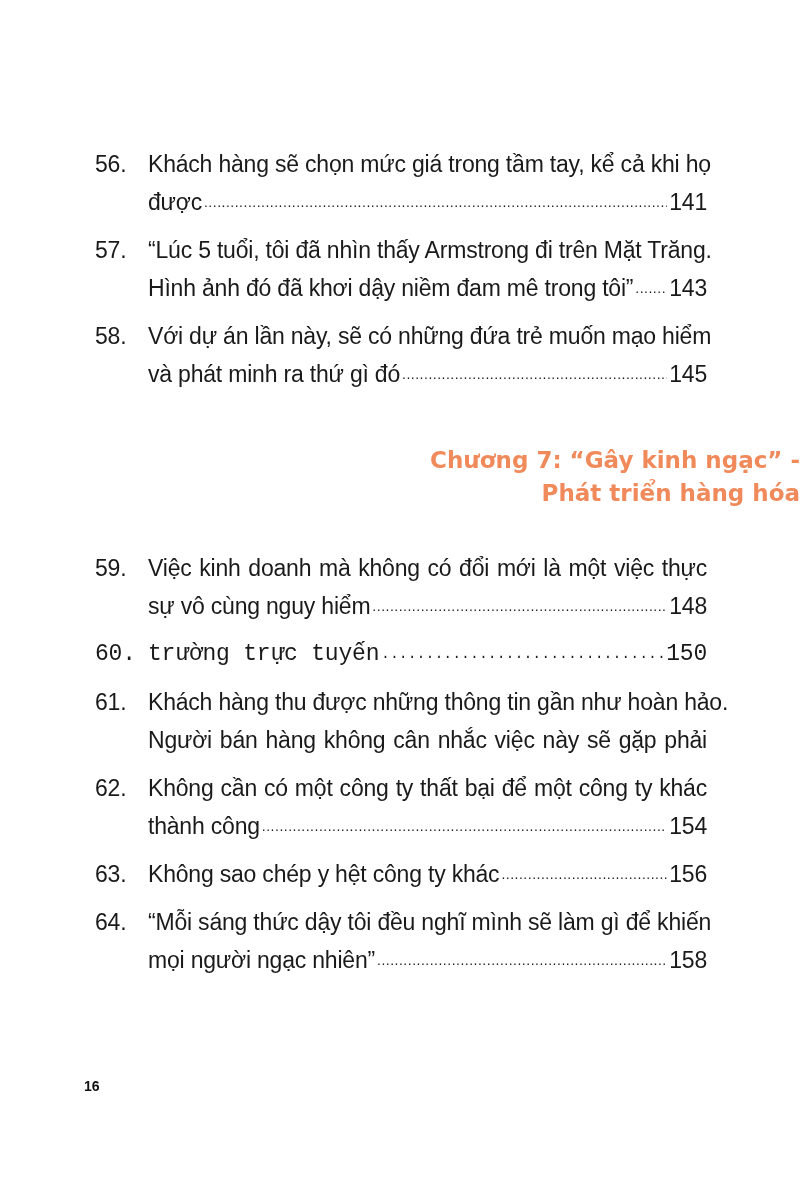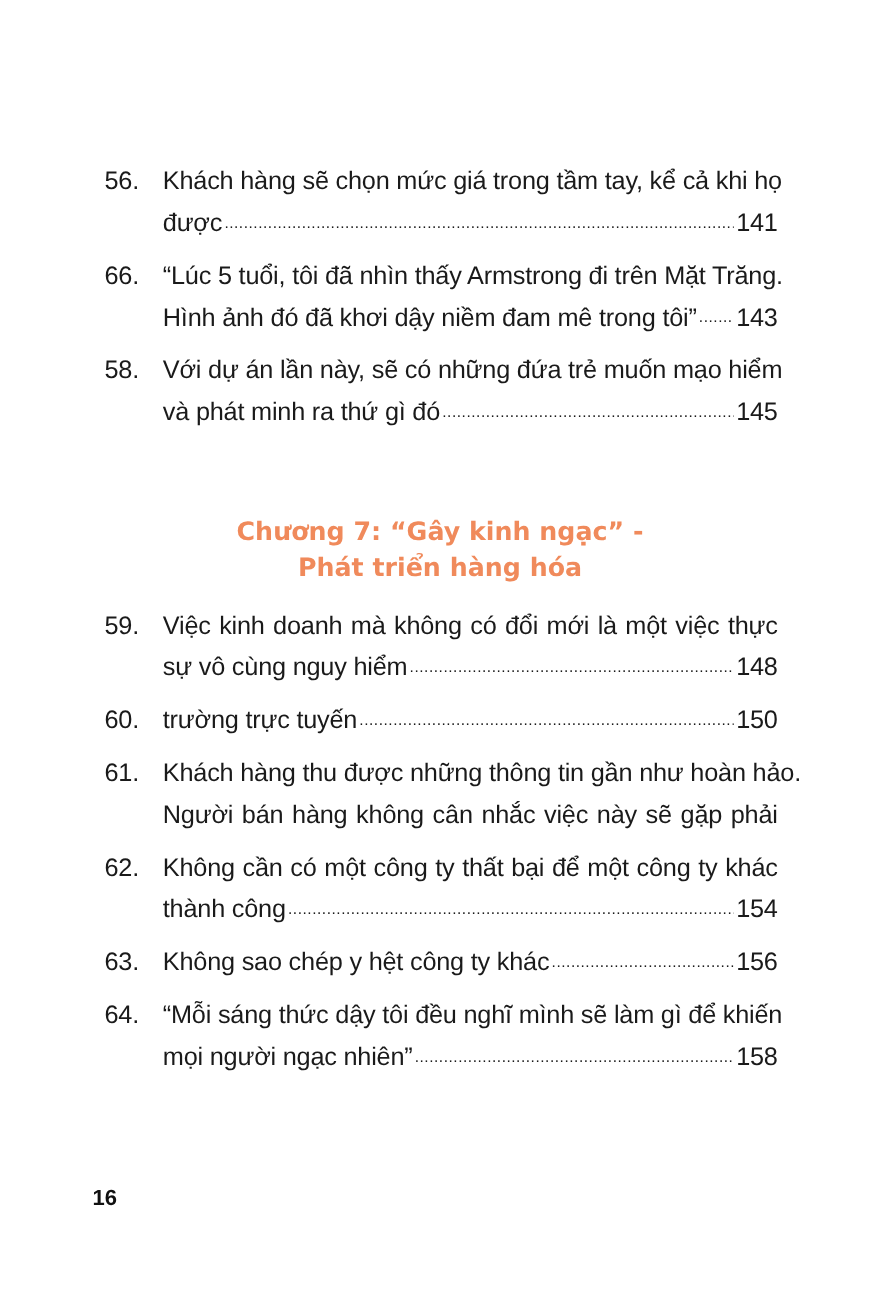--- a/index.html
+++ b/index.html
@@ -74,21 +74,21 @@
       font-family: "DejaVu Sans", sans-serif;
       font-weight: bold;
       font-size: 23px;
       line-height: 33px;
     }
     .folio {
       position: absolute;
       left: 84px;
       top: 1078px;
       font-weight: bold;
-      font-size: 20px;
+      font-size: 14px;
       color: #111;
     }
   </style>
 </head>
 <body>
 
 <div class="page">
 
   <div class="toc" style="top:145px;">
     <div class="entry" style="margin-bottom:10px;">
@@ -97,21 +97,21 @@
         <span class="line">Khách hàng sẽ chọn mức giá trong tầm tay, kể cả khi họ</span>
         <div class="last">
           <span class="txt">được</span>
           <span class="dots"></span>
           <span class="pg">141</span>
         </div>
       </div>
     </div>
 
     <div class="entry" style="margin-bottom:10px;">
-      <span class="num">66.</span>
+      <span class="num">57.</span>
       <div class="body">
         <span class="line">“Lúc 5 tuổi, tôi đã nhìn thấy Armstrong đi trên Mặt Trăng.</span>
         <div class="last">
           <span class="txt">Hình ảnh đó đã khơi dậy niềm đam mê trong tôi”</span>
           <span class="dots"></span>
           <span class="pg">143</span>
         </div>
       </div>
     </div>
 
@@ -121,39 +121,39 @@
         <span class="line">Với dự án lần này, sẽ có những đứa trẻ muốn mạo hiểm</span>
         <div class="last">
           <span class="txt">và phát minh ra thứ gì đó</span>
           <span class="dots"></span>
           <span class="pg">145</span>
         </div>
       </div>
     </div>
   </div>
 
-  <div class="chapter" style="top:468px;">
+  <div class="chapter" style="top:444px;text-align:right;">
     <div>Chương 7: “Gây kinh ngạc” -</div>
     <div>Phát triển hàng hóa</div>
   </div>
 
   <div class="toc" style="top:549px;">
     <div class="entry" style="margin-bottom:10px;">
       <span class="num">59.</span>
       <div class="body">
         <span class="line">Việc kinh doanh mà không có đổi mới là một việc thực</span>
         <div class="last">
           <span class="txt">sự vô cùng nguy hiểm</span>
           <span class="dots"></span>
           <span class="pg">148</span>
         </div>
       </div>
     </div>
 
-    <div class="entry" style="margin-bottom:10px;">
+    <div class="entry" style="margin-bottom:10px;font-family:Liberation Mono, monospace;">
       <span class="num">60.</span>
       <div class="body">
         <div class="last">
           <span class="txt">trường trực tuyến</span>
           <span class="dots"></span>
           <span class="pg">150</span>
         </div>
       </div>
     </div>
 

